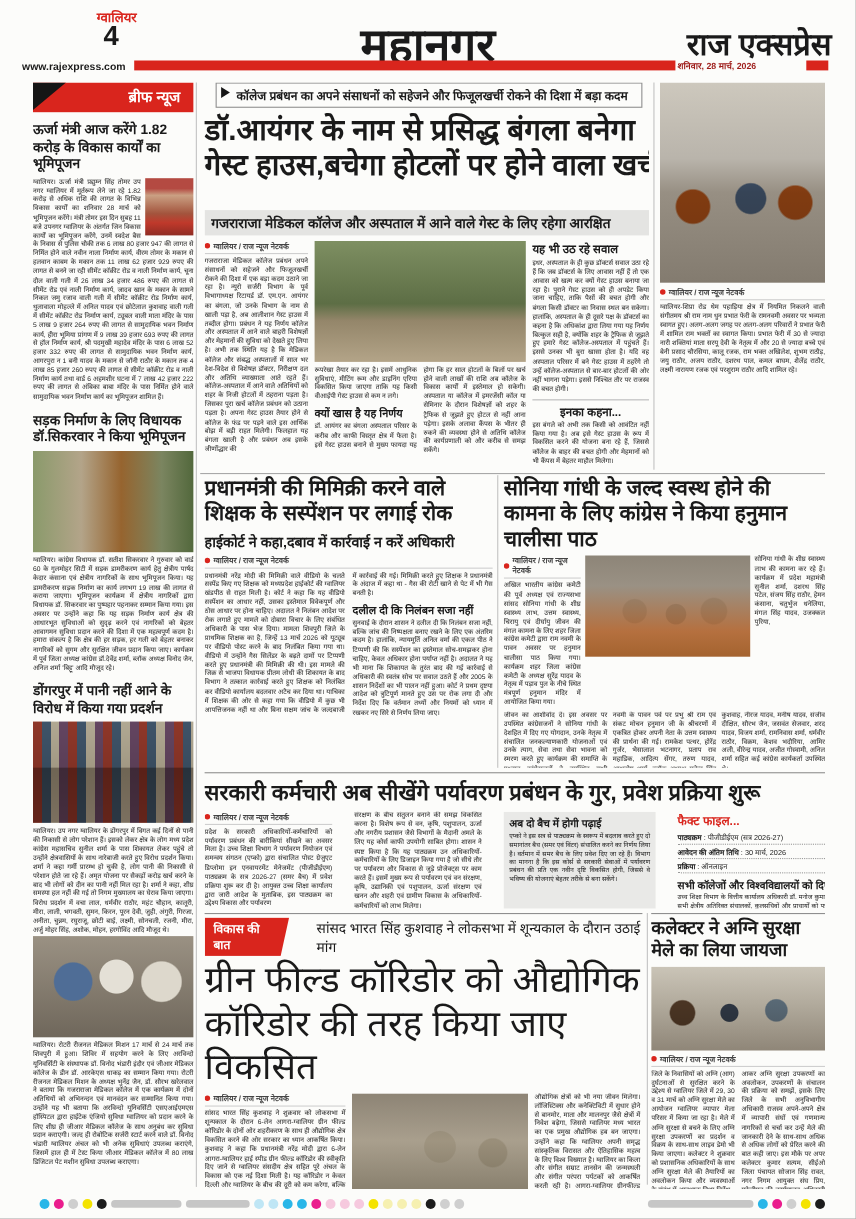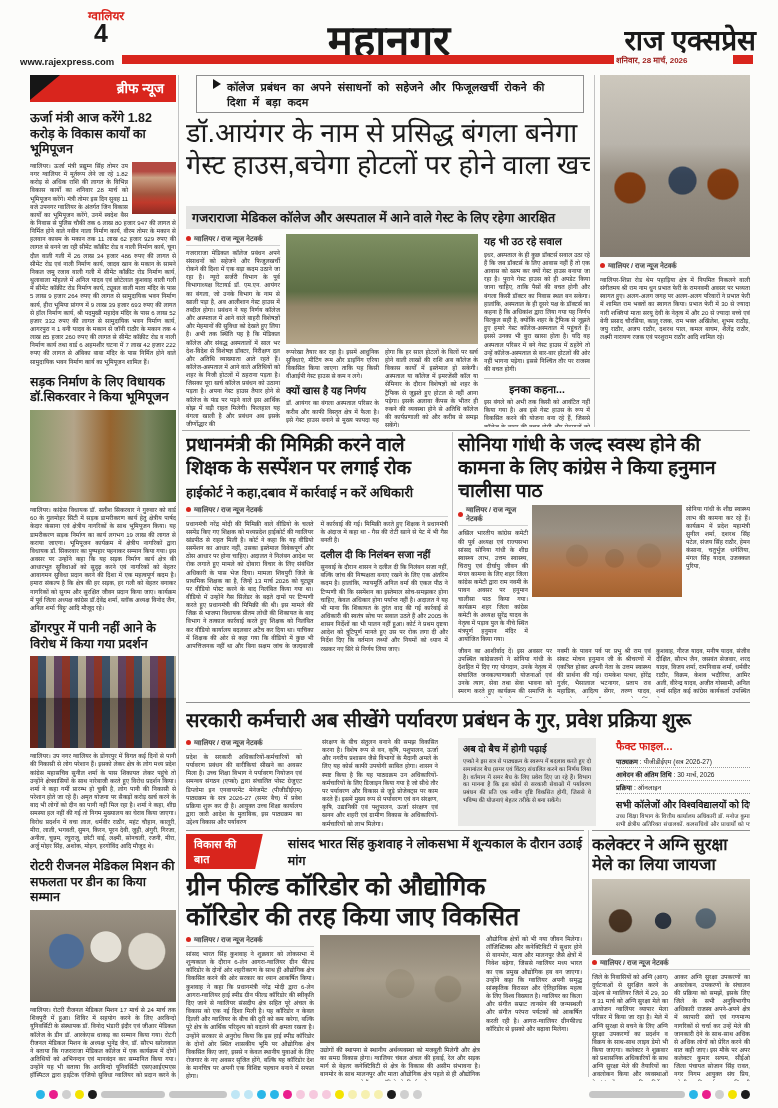--- a/index.html
+++ b/index.html
@@ -38,24 +38,24 @@
        repeating-linear-gradient(90deg,#b5483b 0 8px,#4f6d96 8px 16px,#e0dcd2 16px 24px,#7e5a8a 24px 32px);
        background-blend-mode:multiply;}
   .phD{background:radial-gradient(circle at 25% 45%,#4f6d96 0 14%,transparent 15%),
        radial-gradient(circle at 52% 40%,#e4e0d6 0 16%,transparent 17%),
        radial-gradient(circle at 80% 45%,#ddd8cc 0 14%,transparent 15%),
        linear-gradient(180deg,#9a9183,#6f675b);}
   
   .main{position:absolute;left:182px;top:75px;width:568px;height:1004px;}
   
   .lead{position:absolute;left:4px;top:0;width:404px;height:352px;overflow:hidden;}
-  .kicker{display:flex;gap:6px;border:1px solid #8f8f8f;padding:3px 16px;margin:0 6px 4px 10px;font-family:Liberation Mono, monospace;}
+  .kicker{display:flex;gap:6px;border:1px solid #8f8f8f;padding:3px 4px;margin:0 6px 4px 10px;}
   .karrow{width:0;height:0;border-left:8px solid #161616;border-top:5px solid transparent;border-bottom:5px solid transparent;flex:0 0 auto;}
   .kicker span{font-size:11px;font-weight:700;}
-  .lead h1{margin:2px 0 5px;font-weight:400;font-size:27px;line-height:1.2;}
+  .lead h1{margin:2px 0 5px;font-weight:700;font-size:27px;line-height:1.2;}
   .lead h1 span{display:block;white-space:nowrap;}
   .lead .subhead{background:#e4e4e2;font-size:12.5px;font-weight:700;padding:3px 6px;margin-bottom:5px;margin-top:24px;}
   .lead-grid{display:grid;grid-template-columns:94px 192px 106px;gap:6px;height:212px;overflow:hidden;}
   .ph-lead{height:110px;margin-bottom:4px;
      background:linear-gradient(180deg,#7e8f62 0%,#5d6e45 52%,#94866a 66%,#b3a488 100%);}
   .twocol{column-count:2;column-gap:6px;height:94px;overflow:hidden;}
   .inline-sub{font-size:10px;font-weight:800;margin:3px 0 2px;}
   .q-title{font-size:10.5px;font-weight:800;margin:0 0 3px;}
   .quote{border-top:1px solid #b9b9b9;margin-top:5px;padding-top:3px;}
   .quote-title{text-align:center;font-weight:800;font-size:10.5px;margin:0 0 2px;}
@@ -93,22 +93,22 @@
   .fact-title{color:#d9251d;font-weight:800;font-size:11px;margin:0 0 2px;}
   .fact-row{font-size:6.6px;border-bottom:1px dotted #9a9a9a;padding:1.5px 0;}
   .fact-row b{font-weight:800;}
   .dir-title{font-size:9.5px;font-weight:800;margin:4px 0 2px;}
   .dir-body{font-size:5.8px;line-height:1.35;text-align:justify;margin:0;}
   
   .green{position:absolute;left:4px;top:755px;width:398px;height:247px;overflow:hidden;border-top:1.5px solid #8f8f8f;padding-top:3px;}
   .g-head{display:flex;gap:8px;align-items:flex-end;margin-bottom:2px;}
   .g-label{background:#d9251d;color:#fff;font-weight:800;font-size:11px;padding:2px 12px 3px 8px;
            clip-path:polygon(0 0,100% 0,90% 100%,0 100%);}
-  .g-kicker{font-size:12.5px;font-weight:700;margin-left:17px;}
-  .green h2{font-size:25px;font-weight:700;line-height:1.2;margin:1px 0 4px;}
+  .g-kicker{font-size:12.5px;font-weight:400;margin-left:17px;}
+  .green h2{font-size:33px;font-weight:400;line-height:1.2;margin:1px 0 4px;}
   .g-grid{display:grid;grid-template-columns:128px 160px 96px;gap:6px;height:158px;overflow:hidden;}
   .ph-green{height:108px;margin-bottom:3px;
      background:linear-gradient(180deg,#8d8475 0%,#a99f8d 40%,#7a7260 100%),
      radial-gradient(circle at 50% 45%,#f0eee8 0 14%,transparent 15%),
      radial-gradient(circle at 80% 50%,#e8e5dd 0 9%,transparent 10%);background-blend-mode:multiply;}
   
   .fire{position:absolute;left:410px;top:755px;width:158px;height:247px;overflow:hidden;border-top:1.5px solid #8f8f8f;padding-top:3px;}
   .fire h2{font-size:16.5px;font-weight:800;line-height:1.2;margin:1px 0 4px;}
   .ph-fire{height:76px;margin-bottom:3px;
      background:linear-gradient(180deg,#cac4b7 0%,#b1aa9c 45%,#8f8678 100%),
@@ -156,21 +156,20 @@
       <p class="smalltext">ग्वालियर। कांग्रेस विधायक डॉ. सतीश सिकरवार ने गुरुवार को वार्ड 60 के गुलमोहर सिटी में सड़क डामरीकरण कार्य हेतु क्षेत्रीय पार्षद केदार कंसाना एवं क्षेत्रीय नागरिकों के साथ भूमिपूजन किया। यह डामरीकरण सड़क निर्माण का कार्य लगभग 19 लाख की लागत से कराया जाएगा। भूमिपूजन कार्यक्रम में क्षेत्रीय नागरिकों द्वारा विधायक डॉ. सिकरवार का पुष्पहार पहनाकर सम्मान किया गया। इस अवसर पर उन्होंने कहा कि यह सड़क निर्माण कार्य क्षेत्र की आधारभूत सुविधाओं को सुदृढ़ करने एवं नागरिकों को बेहतर आवागमन सुविधा प्रदान करने की दिशा में एक महत्वपूर्ण कदम है। हमारा संकल्प है कि क्षेत्र की हर सड़क, हर गली को बेहतर बनाकर नागरिकों को सुगम और सुरक्षित जीवन प्रदान किया जाए। कार्यक्रम में पूर्व जिला अध्यक्ष कांग्रेस डॉ.देवेंद्र शर्मा, ब्लॉक अध्यक्ष विनोद जैन, अनिल शर्मा 'बिट्टू' आदि मौजूद रहे।</p>
     </div>
 
     <div class="b-item">
       <h3>डोंगरपुर में पानी नहीं आने के विरोध में किया गया प्रदर्शन</h3>
       <div class="photo b-photo phC" title="प्रदर्शन करते क्षेत्रवासियों का दृश्य"></div>
       <p class="smalltext">ग्वालियर। उप नगर ग्वालियर के डोंगरपुर में विगत कई दिनों से पानी की निकासी से लोग परेशान हैं। इसको लेकर क्षेत्र के लोग मध्य प्रदेश कांग्रेस महासचिव सुनील शर्मा के पास शिकायत लेकर पहुंचे तो उन्होंने क्षेत्रवासियों के साथ नारेबाजी करते हुए विरोध प्रदर्शन किया। शर्मा ने कहा गर्मी प्रारम्भ हो चुकी है, लोग पानी की निकासी से परेशान होते जा रहे हैं। अमृत योजना पर सैकड़ों करोड़ खर्च करने के बाद भी लोगों को दीन का पानी नहीं मिल रहा है। शर्मा ने कहा, शीघ्र समस्या हल नहीं की गई तो निगम मुख्यालय का घेराव किया जाएगा। विरोध प्रदर्शन में वचा लाल, धर्मवीर राठौर, महंट चौहान, कालूरी, मीरा, लाली, भगवती, सुमन, किरन, पूरन देवी, जुही, अंगुरी, गिरजा, अनीता, चुन्नम, रघुराजू, छोटी बाई, लक्ष्मी, सोनचली, रजनी, मीरा, अर्जु मोहर सिंह, अशोक, मोहन, हरगोविंद आदि मौजूद थे।</p>
     </div>
 
     <div class="b-item">
-      <h3>रोटरी रीजनल मेडिकल मिशन की सफलता पर डीन का किया सम्मान</h3>
       <div class="photo b-photo phD" title="सम्मान समारोह में पुष्पमालाएं पहने अतिथि"></div>
       <p class="smalltext">ग्वालियर। रोटरी रीजनल मेडिकल मिशन 17 मार्च से 24 मार्च तक शिवपुरी में हुआ। शिविर में सहयोग करने के लिए अरविन्दो यूनिवर्सिटी के संस्थापक डॉ. विनोद भंडारी इंदौर एवं जीआर मेडिकल कॉलेज के डीन डॉ. आरकेएस धाकड़ का सम्मान किया गया। रोटरी रीजनल मेडिकल मिशन के अध्यक्ष भुनेंद्र जैन, डॉ. सौरभ खरेलवाल ने बताया कि गजराराजा मेडिकल कॉलेज में एक कार्यक्रम में दोनों अतिथियों को अभिनन्दन एवं मानवंदन कर सम्मानित किया गया। उन्होंने यह भी बताया कि अरविन्दो यूनिवर्सिटी एसएआईएमएस हॉस्पिटल द्वारा हाईटेक एंजियो सुविधा ग्वालियर को प्रदान करने के लिए शीघ्र ही जीआर मेडिकल कॉलेज के साथ अनुबंध कर सुविधा प्रदान कराएगी। जल्द ही रोबोटिक सर्जरी स्टार्ट करने वाले डॉ. विनोद भंडारी ग्वालियर अंचल को भी अनेक सुविधाएं उपलब्ध कराएंगे, जिसमें हाल ही में टेस्ट किया जीआर मेडिकल कॉलेज में 80 लाख डिजिटल पेट मशीन सुविधा उपलब्ध कराएगा।</p>
     </div>
   </aside>
 
   <div class="vline" style="left:178px;top:75px;height:1004px;"></div>
 
   <main class="main">
 
     <section class="lead">

